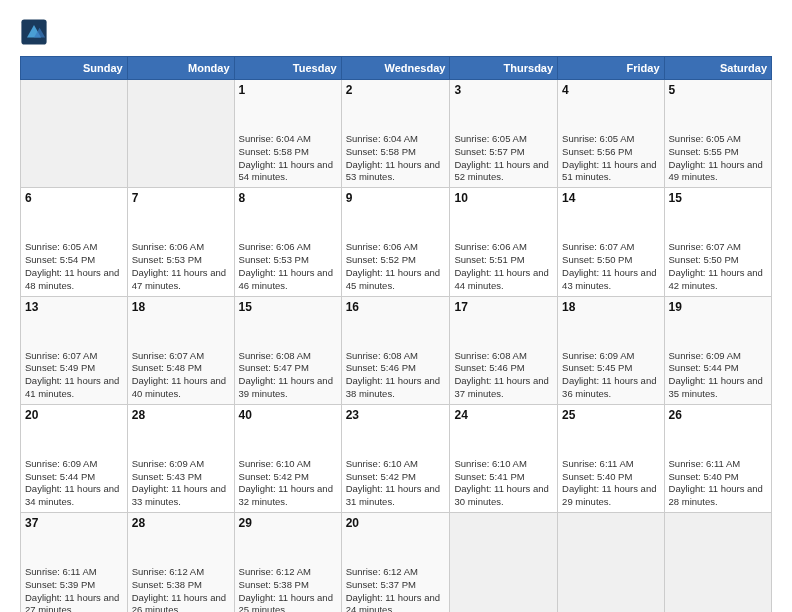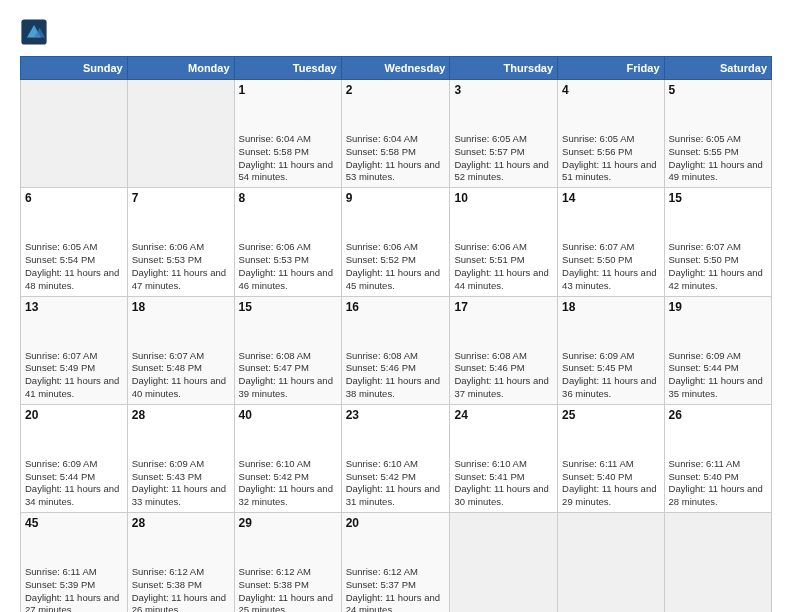--- a/index.html
+++ b/index.html
@@ -242,21 +242,21 @@
             <span class="day-number">25</span>
             <div class="day-info">Sunrise: 6:11 AM<br>Sunset: 5:40 PM<br>Daylight: 11 hours and 29 minutes.</div>
           </td>
           <td>
             <span class="day-number">26</span>
             <div class="day-info">Sunrise: 6:11 AM<br>Sunset: 5:40 PM<br>Daylight: 11 hours and 28 minutes.</div>
           </td>
         </tr>
         <tr>
           <td>
-            <span class="day-number">45</span>
+            <span class="day-number">37</span>
             <div class="day-info">Sunrise: 6:11 AM<br>Sunset: 5:39 PM<br>Daylight: 11 hours and 27 minutes.</div>
           </td>
           <td>
             <span class="day-number">28</span>
             <div class="day-info">Sunrise: 6:12 AM<br>Sunset: 5:38 PM<br>Daylight: 11 hours and 26 minutes.</div>
           </td>
           <td>
             <span class="day-number">29</span>
             <div class="day-info">Sunrise: 6:12 AM<br>Sunset: 5:38 PM<br>Daylight: 11 hours and 25 minutes.</div>
           </td>

